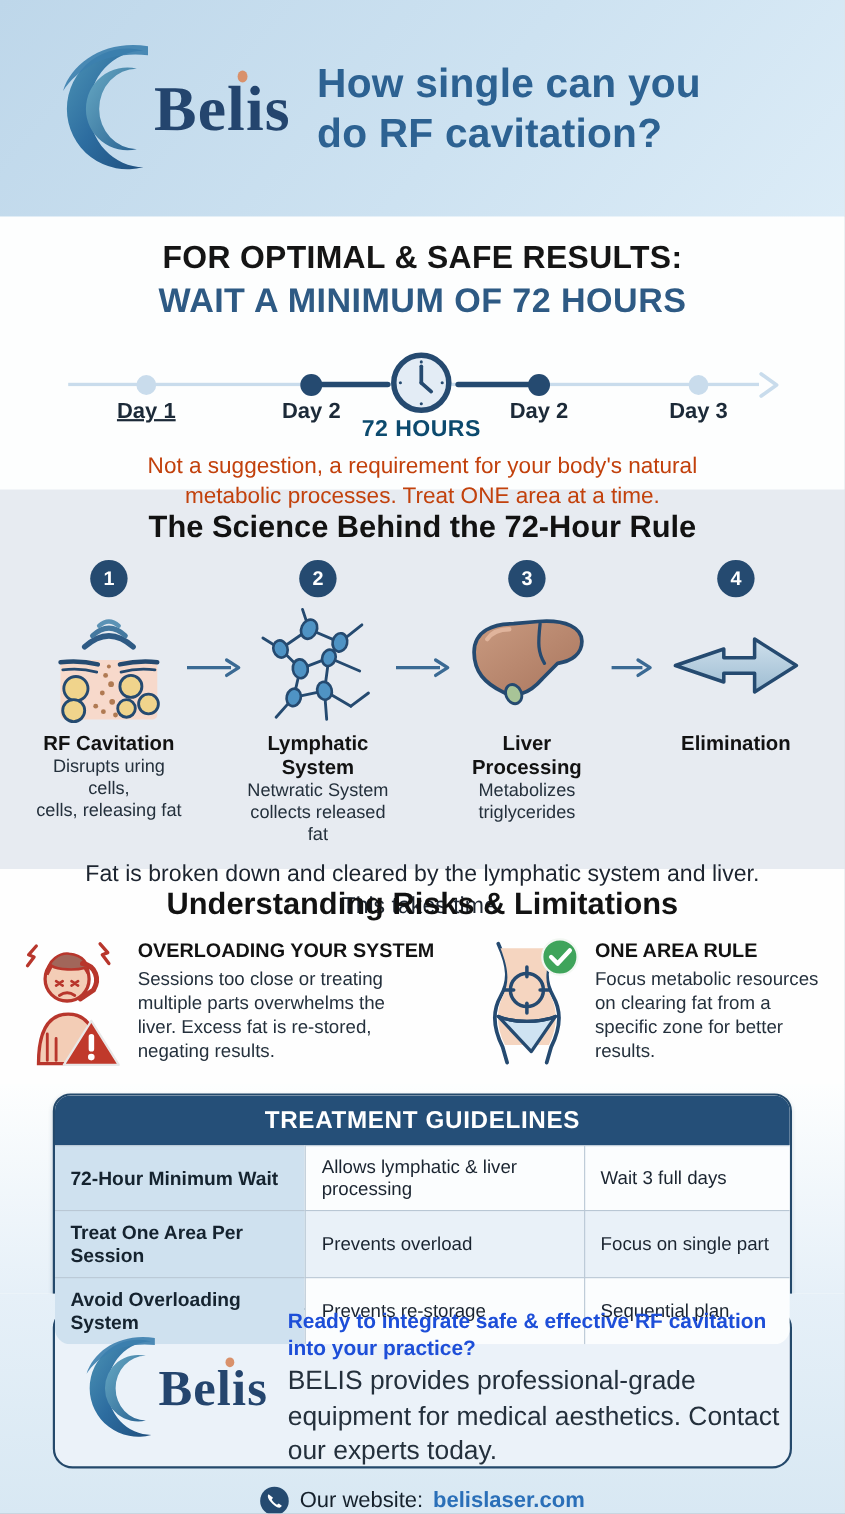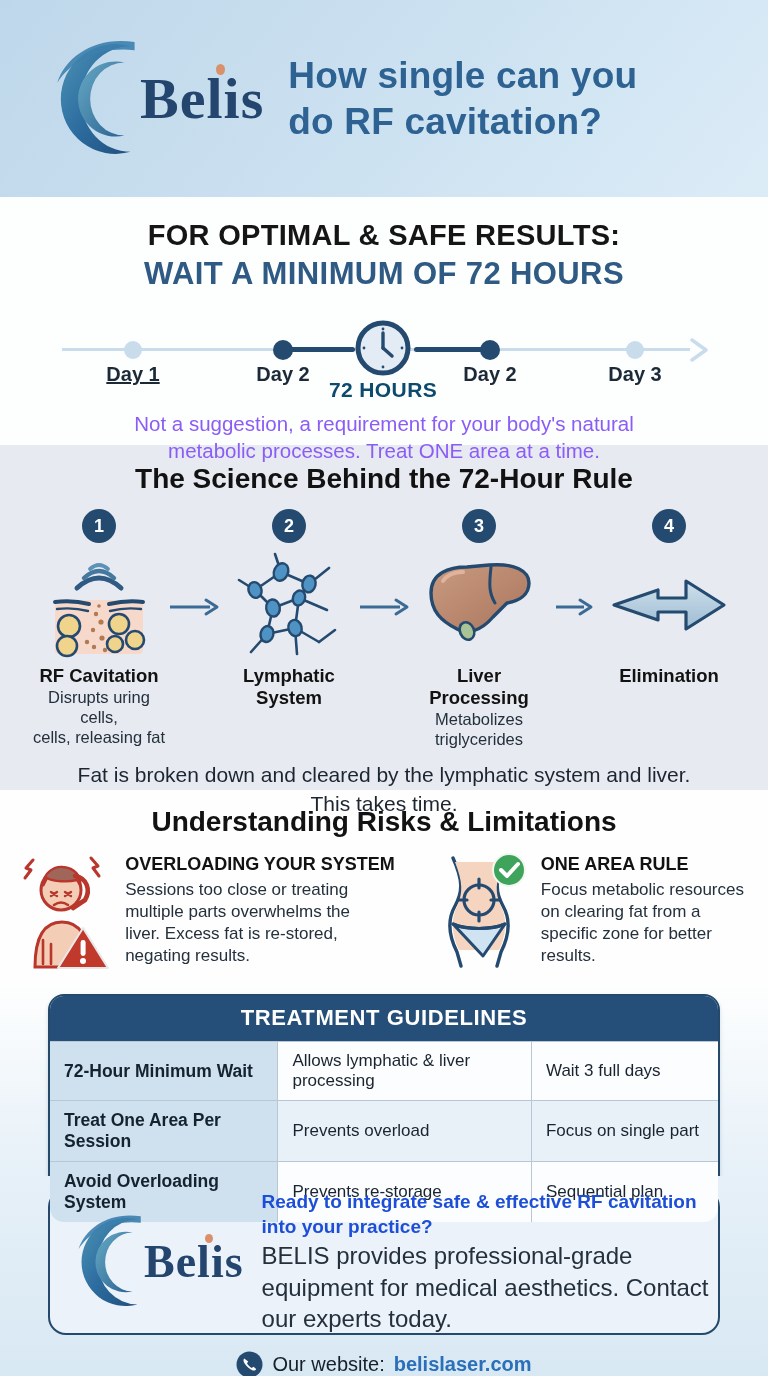--- a/index.html
+++ b/index.html
@@ -40,21 +40,21 @@
   .tl-seg { position:absolute; top:49px; height:5px; background:#254a70; border-radius:3px; }
   .tl-dot { position:absolute; border-radius:50%; }
   .tl-dot.light { width:18px; height:18px; top:43px; background:#c9dcec; }
   .tl-dot.dark  { width:20px; height:20px; top:42px; background:#254a70; }
   .tl-clock { position:absolute; left:353px; top:20px; }
   .tl-label {
     position:absolute; top:65px; width:120px; margin-left:-60px; text-align:center;
     font-size:20px; font-weight:600; color:#1c2a38;
   }
   .tl-label.badge { top:80px; font-size:21px; font-weight:800; color:#0c4a6e; letter-spacing:.4px; }
-  .opt-note { margin-top:8px; font-size:20.5px; color:#8b5cf6; line-height:1.32; }
+  .opt-note { margin-top:8px; font-size:20.5px; color:#c2410c; line-height:1.32; }
 
   
   .science { height:345px; background:#e7ebf1; text-align:center; padding-top:18px; }
   .sci-h { font-size:28px; font-weight:800; color:#121212; }
   .sci-row { display:flex; justify-content:center; align-items:flex-start; margin-top:14px; padding:0 30px; }
   .sci-col { width:166px; display:flex; flex-direction:column; align-items:center; }
   .step-num {
     width:34px; height:34px; border-radius:50%; background:#254a70; color:#fff;
     font-size:18px; font-weight:800; display:flex; align-items:center; justify-content:center;
   }
@@ -246,20 +246,24 @@
               <ellipse cx="18" cy="40" rx="6.4" ry="8" transform="rotate(-18 18 40)"></ellipse>
               <ellipse cx="72" cy="34" rx="6.6" ry="8.4" transform="rotate(12 72 34)"></ellipse>
               <ellipse cx="36" cy="58" rx="6.8" ry="8.6" transform="rotate(-8 36 58)"></ellipse>
               <ellipse cx="62" cy="48" rx="6" ry="7.6" transform="rotate(20 62 48)"></ellipse>
               <ellipse cx="30" cy="84" rx="6.4" ry="8" transform="rotate(14 30 84)"></ellipse>
               <ellipse cx="58" cy="78" rx="6.6" ry="8.2" transform="rotate(-14 58 78)"></ellipse>
             </g>
           </svg>
         </div>
         <div class="sci-title">Lymphatic System</div>
+        <div class="sci-desc">
+          <div>Netwratic System</div>
+          <div>collects released fat</div>
+        </div>
       </div>
 
       <svg class="sci-arrow" width="52" height="20" viewBox="0 0 52 20">
         <line x1="2" y1="10" x2="42" y2="10" stroke="#3b6a94" stroke-width="3"></line>
         <path d="M38 3 L49 10 L38 17" fill="none" stroke="#3b6a94" stroke-width="3" stroke-linecap="round" stroke-linejoin="round"></path>
       </svg>
 
       <div class="sci-col">
         <div class="step-num">3</div>
         <div class="sci-icon">

